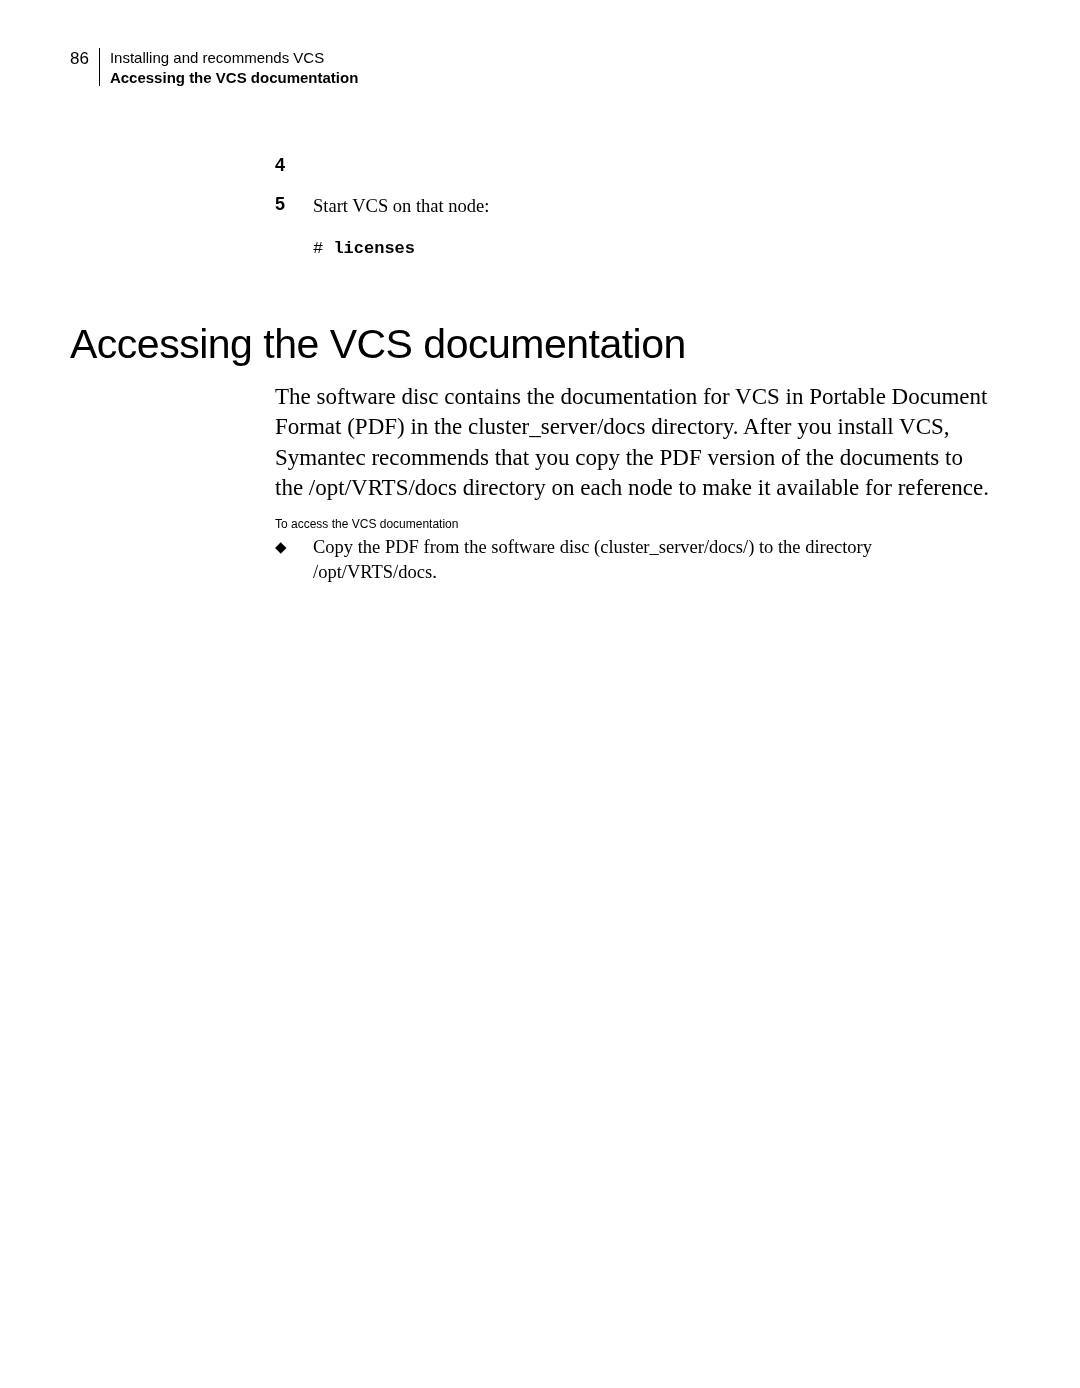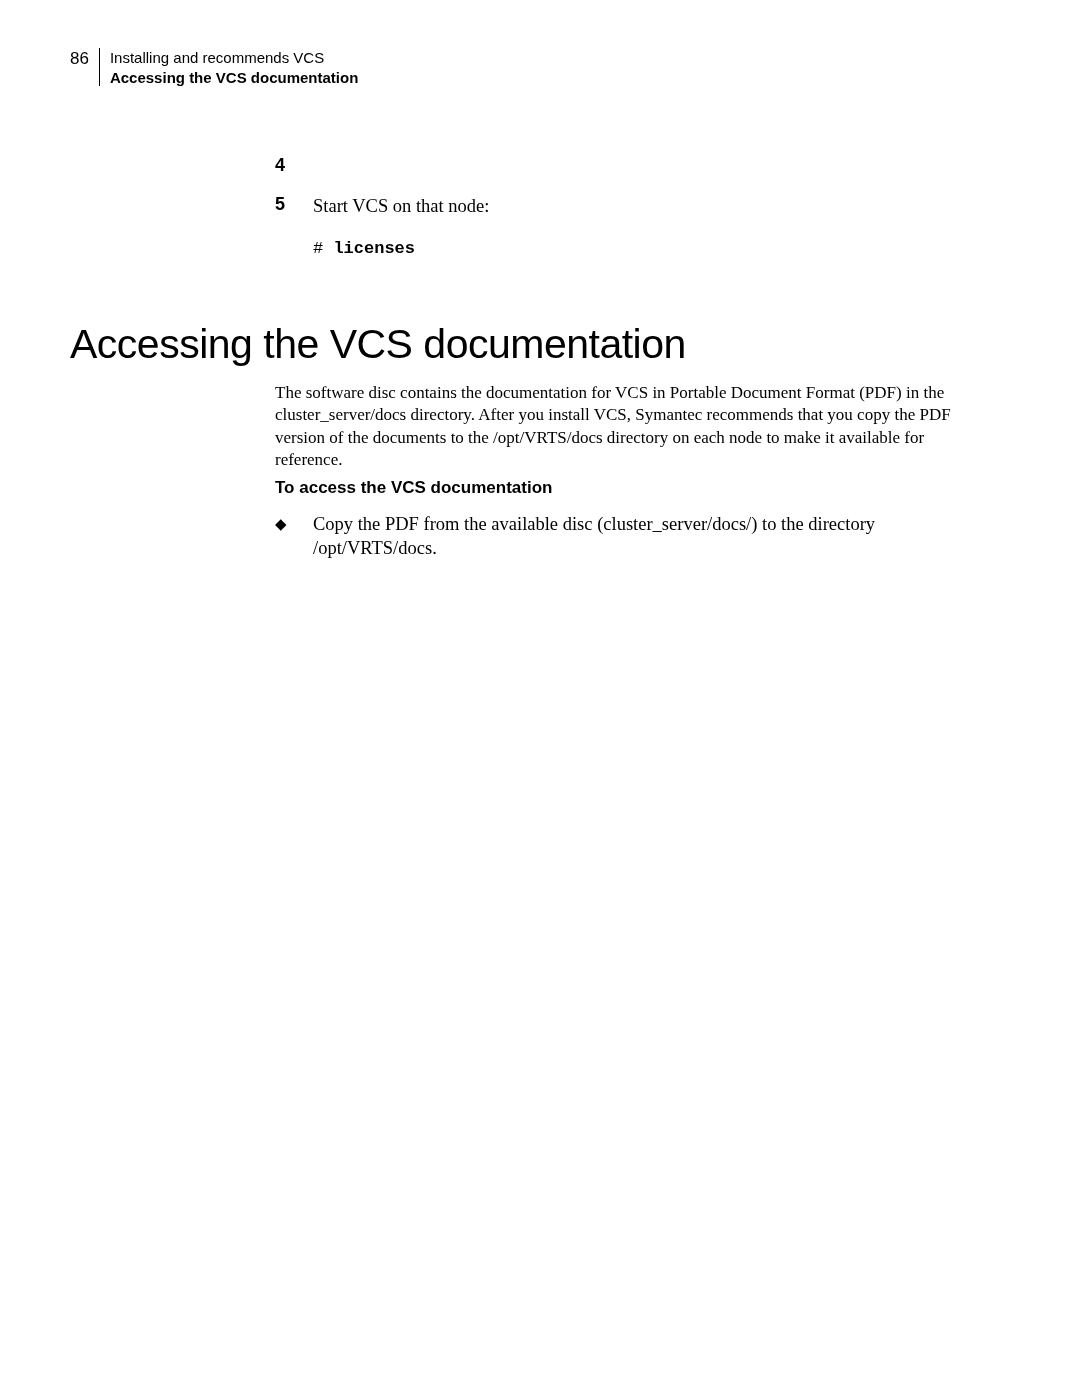--- a/index.html
+++ b/index.html
@@ -78,29 +78,29 @@
     font-weight: bold;
   }
   .h1 {
     font-family: Arial, Helvetica, sans-serif;
     font-size: 41px;
     font-weight: normal;
     margin: 48px 0 14px 0;
     letter-spacing: -0.5px;
   }
   .body-para {
-    font-size: 17px;
+    font-size: 23px;
     line-height: 1.32;
-    margin-bottom: 6px;
+    margin-bottom: 14px;
   }
   .subheading {
     font-family: Arial, Helvetica, sans-serif;
-    font-size: 17px;
-    font-weight: bold;
-    margin-bottom: 14px;
+    font-size: 12px;
+    font-weight: normal;
+    margin-bottom: 4px;
   }
   .bullet-row {
     display: flex;
     align-items: flex-start;
   }
   .bullet-icon {
     width: 38px;
     flex-shrink: 0;
     font-size: 15px;
     line-height: 25px;
@@ -142,17 +142,17 @@
 
   </div>
 
   <h1 class="h1">Accessing the VCS documentation</h1>
 
   <div class="content">
     <div class="body-para">The software disc contains the documentation for VCS in Portable Document Format (PDF) in the cluster_server/docs directory. After you install VCS, Symantec recommends that you copy the PDF version of the documents to the /opt/VRTS/docs directory on each node to make it available for reference.</div>
     <div class="subheading">To access the VCS documentation</div>
     <div class="bullet-row">
       <div class="bullet-icon">◆</div>
-      <div class="bullet-text">Copy the PDF from the available disc (cluster_server/docs/) to the directory /opt/VRTS/docs.</div>
+      <div class="bullet-text">Copy the PDF from the software disc (cluster_server/docs/) to the directory /opt/VRTS/docs.</div>
     </div>
   </div>
 
 </div>
 
 </body></html>

